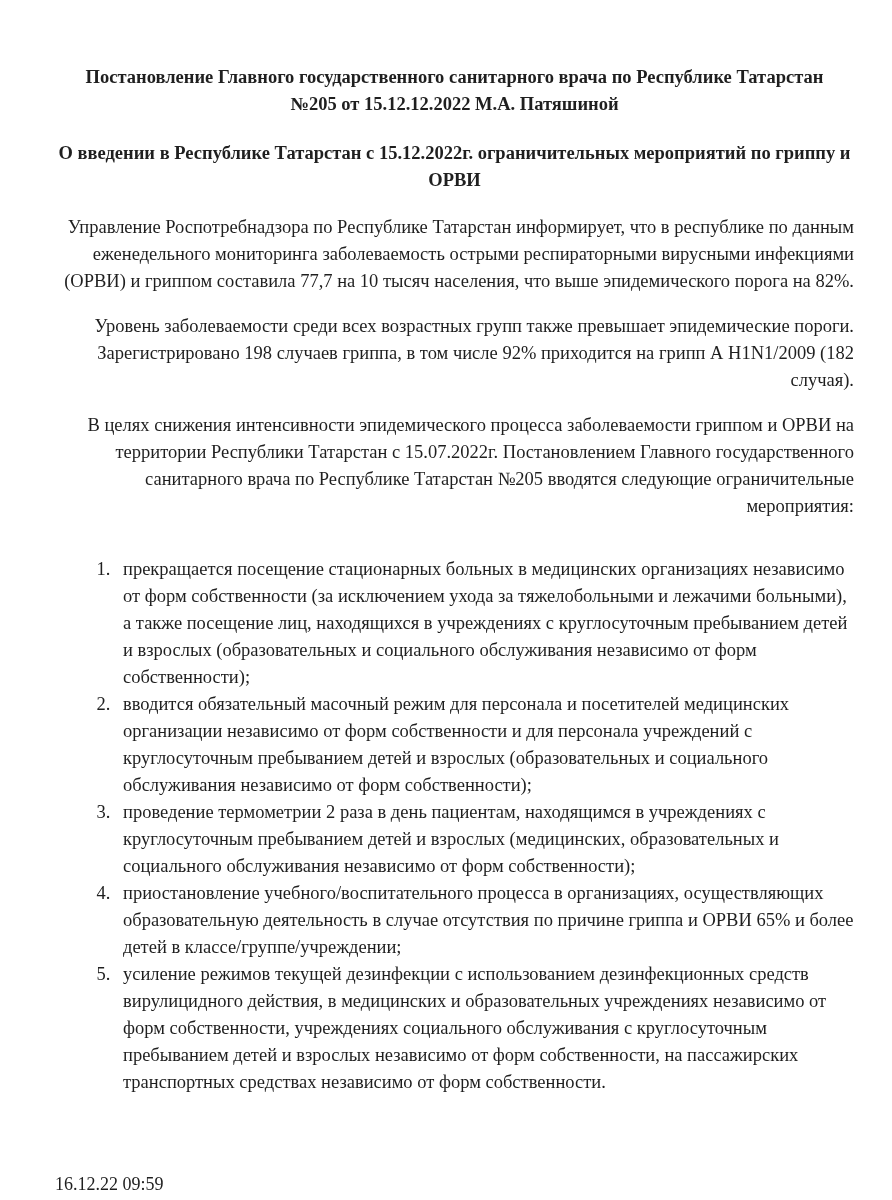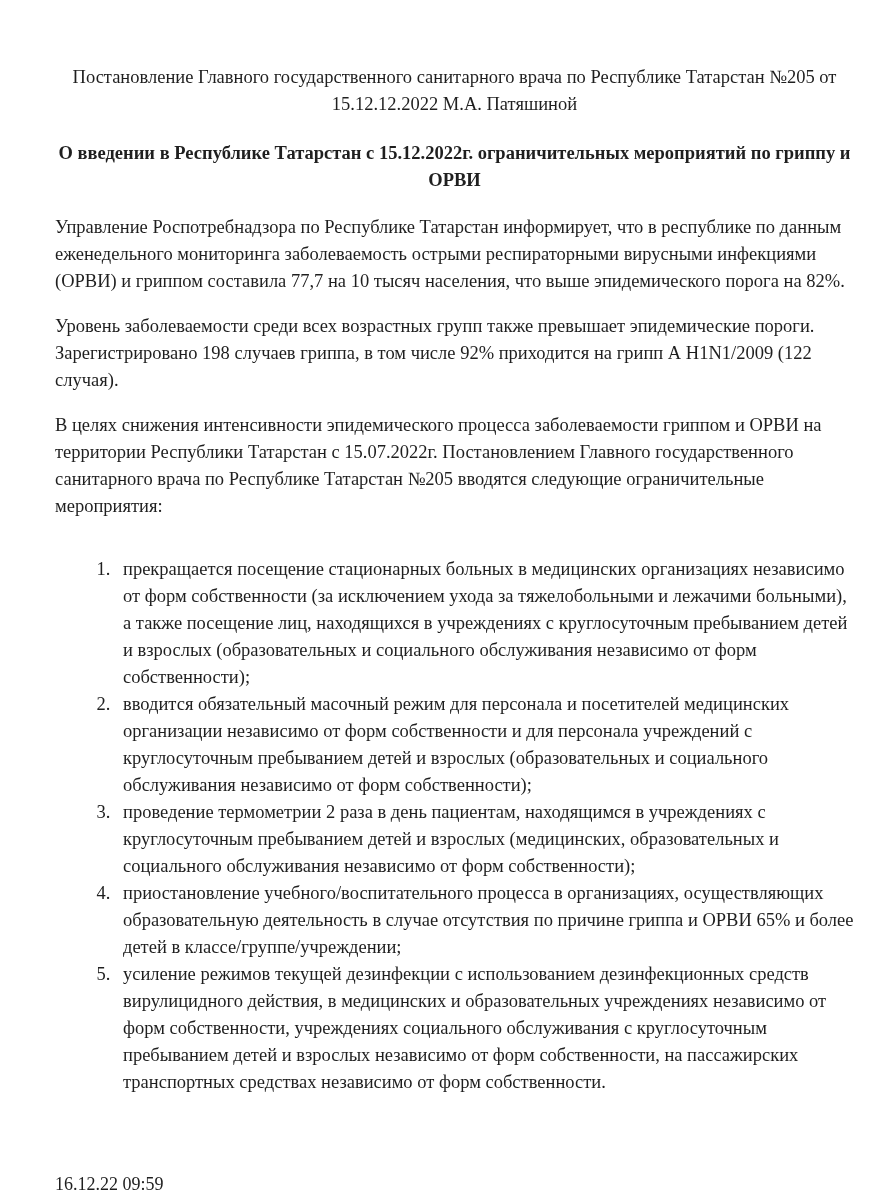--- a/index.html
+++ b/index.html
@@ -17,36 +17,36 @@
     width: 892px;
     height: 1200px;
     padding: 64px 38px 0 55px;
     background: #ffffff;
   }
 
   .doc-title {
     text-align: center;
     font-size: 18.5px;
     line-height: 27px;
-    font-weight: 400;
+    font-weight: 700;
     margin: 0 6px 22px 6px;
   }
 
   .doc-heading {
     text-align: center;
     font-size: 18.5px;
     line-height: 27px;
     font-weight: 700;
     margin: 0 0 20px 0;
   }
 
   .para {
     font-size: 18.5px;
     line-height: 27px;
-    text-align: left;
+    text-align: right;
     margin: 0 0 18px 0;
   }
 
   .para + .para { margin-top: 18px; }
 
   .measures {
     margin: 36px 0 0 0;
     padding-left: 60px;
     font-size: 18.5px;
     line-height: 27px;
@@ -67,21 +67,21 @@
 <body>
 
 <div class="page">
 
   <p class="doc-title">Постановление Главного государственного санитарного врача по Республике Татарстан №205 от 15.12.12.2022 М.А. Патяшиной</p>
 
   <p class="doc-heading">О введении в Республике Татарстан с 15.12.2022г. ограничительных мероприятий по гриппу и ОРВИ</p>
 
   <p class="para">Управление Роспотребнадзора по Республике Татарстан информирует, что в республике по данным еженедельного мониторинга заболеваемость острыми респираторными вирусными инфекциями (ОРВИ) и гриппом составила 77,7 на 10 тысяч населения, что выше эпидемического порога на 82%.</p>
 
-  <p class="para">Уровень заболеваемости среди всех возрастных групп также превышает эпидемические пороги. Зарегистрировано 198 случаев гриппа, в том числе 92% приходится на грипп А H1N1/2009 (122 случая).</p>
+  <p class="para">Уровень заболеваемости среди всех возрастных групп также превышает эпидемические пороги. Зарегистрировано 198 случаев гриппа, в том числе 92% приходится на грипп А H1N1/2009 (182 случая).</p>
 
   <p class="para">В целях снижения интенсивности эпидемического процесса заболеваемости гриппом и ОРВИ на территории Республики Татарстан с 15.07.2022г. Постановлением Главного государственного санитарного врача по Республике Татарстан №205 вводятся следующие ограничительные мероприятия:</p>
 
   <ol class="measures">
     <li>прекращается посещение стационарных больных в медицинских организациях независимо от форм собственности (за исключением ухода за тяжелобольными и лежачими больными), а также посещение лиц, находящихся в учреждениях с круглосуточным пребыванием детей и взрослых (образовательных и социального обслуживания независимо от форм собственности);</li>
     <li>вводится обязательный масочный режим для персонала и посетителей медицинских организации независимо от форм собственности и для персонала учреждений с круглосуточным пребыванием детей и взрослых (образовательных и социального обслуживания независимо от форм собственности);</li>
     <li>проведение термометрии 2 раза в день пациентам, находящимся в учреждениях с круглосуточным пребыванием детей и взрослых (медицинских, образовательных и социального обслуживания независимо от форм собственности);</li>
     <li>приостановление учебного/воспитательного процесса в организациях, осуществляющих образовательную деятельность в случае отсутствия по причине гриппа и ОРВИ 65% и более детей в классе/группе/учреждении;</li>
     <li>усиление режимов текущей дезинфекции с использованием дезинфекционных средств вирулицидного действия, в медицинских и образовательных учреждениях независимо от форм собственности, учреждениях социального обслуживания с круглосуточным пребыванием детей и взрослых независимо от форм собственности, на пассажирских транспортных средствах независимо от форм собственности.</li>
   </ol>

